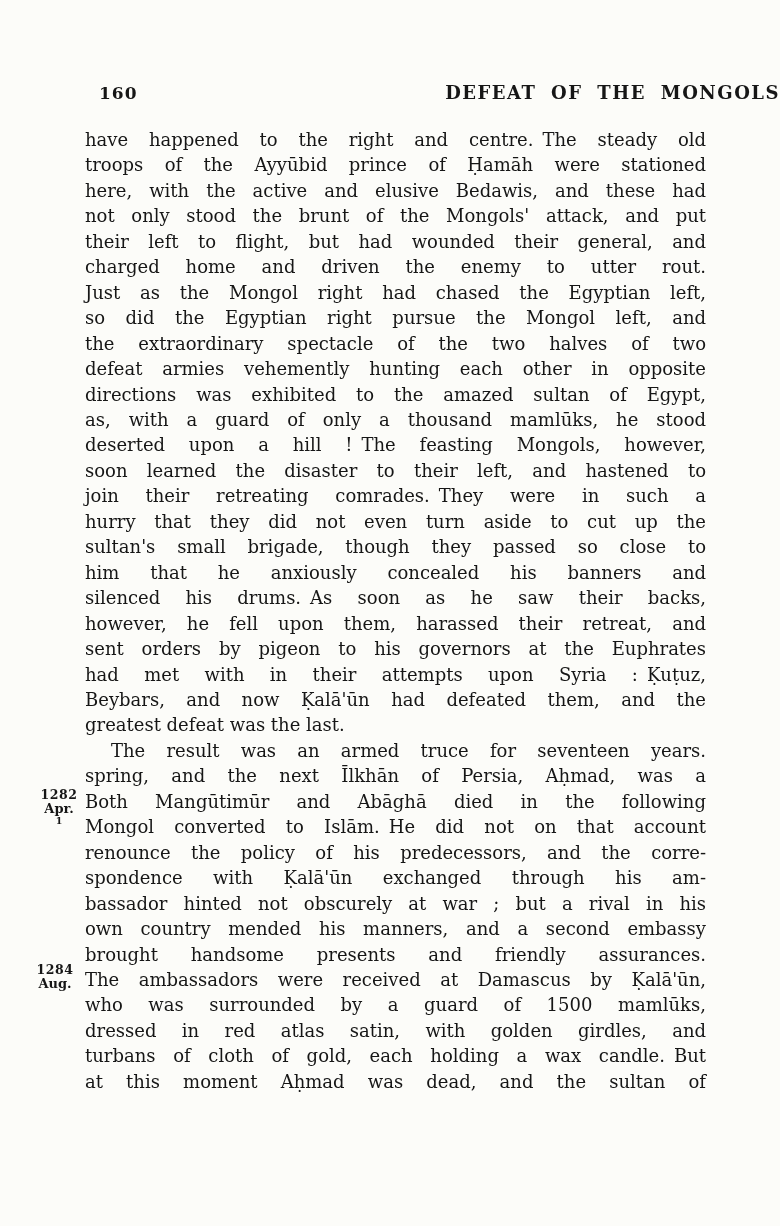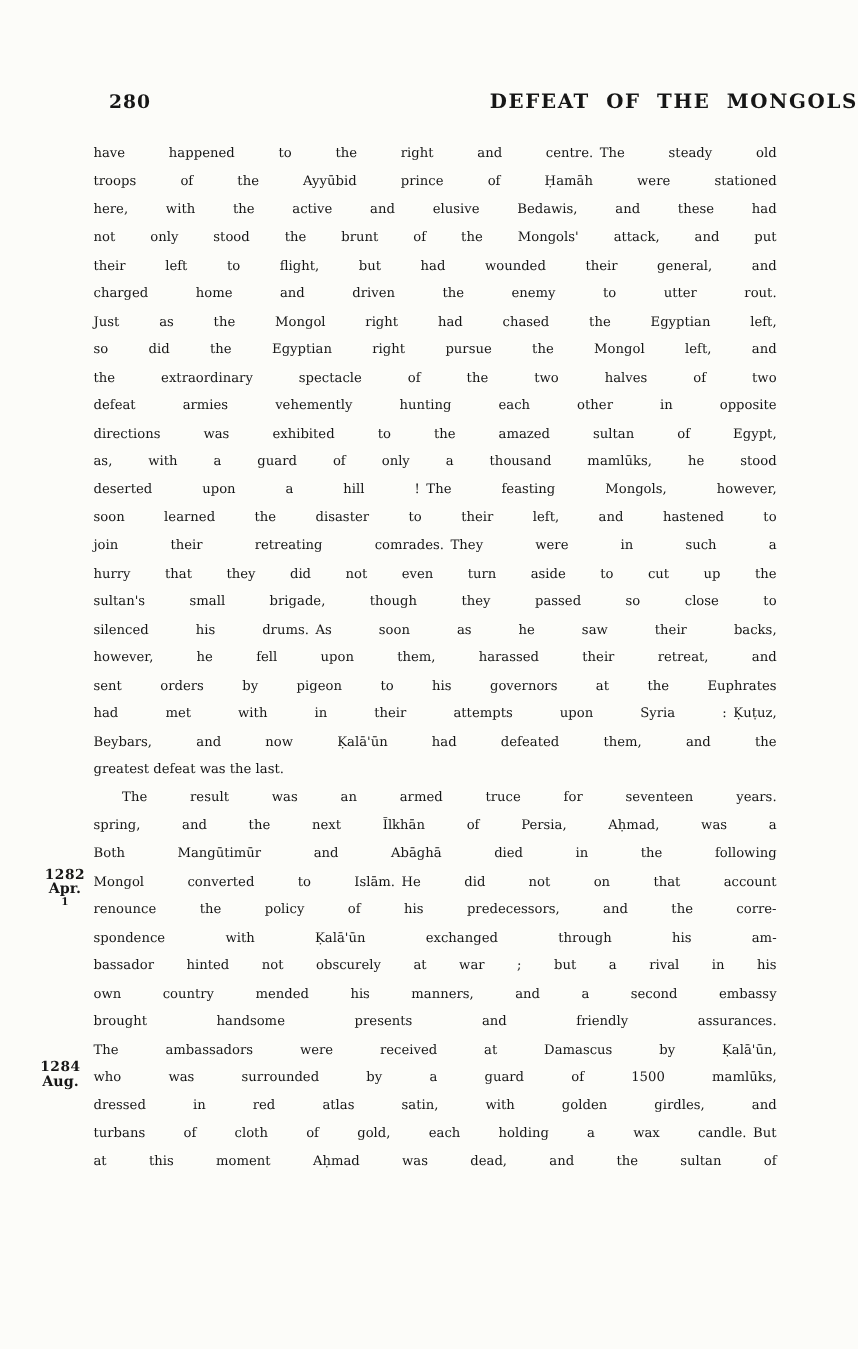--- a/index.html
+++ b/index.html
@@ -38,21 +38,21 @@
     font-size: 18px;
     font-weight: bold;
     letter-spacing: 1.5px;
     word-spacing: 7px;
   }
   .text-block {
     position: absolute;
     left: 85px;
     top: 127px;
     width: 621px;
-    font-size: 12px;
+    font-size: 18px;
     line-height: 25.45px;
   }
   .paragraph { margin: 0; }
   .line {
     text-align: justify;
     text-align-last: justify;
   }
   .line.pend {
     text-align-last: left;
   }
@@ -83,21 +83,21 @@
   }
   .note-1282 { left: 30px; top: 788px; }
   .note-1284 { left: 26px; top: 963px; }
 </style>
 </head>
 <body>
 
 <div class="page">
 
   <header class="page-header">
-    <span class="page-number">280</span>
+    <span class="page-number">160</span>
     <span class="running-title">DEFEAT OF THE MONGOLS</span>
   </header>
 
   <main class="text-block">
     <div class="paragraph">
         <div class="line">have happened to the right and centre. The steady old</div>
         <div class="line">troops of the Ayyūbid prince of Ḥamāh were stationed</div>
         <div class="line">here, with the active and elusive Bedawis, and these had</div>
         <div class="line">not only stood the brunt of the Mongols' attack, and put</div>
         <div class="line">their left to flight, but had wounded their general, and</div>
@@ -106,20 +106,21 @@
         <div class="line">so did the Egyptian right pursue the Mongol left, and</div>
         <div class="line">the extraordinary spectacle of the two halves of two</div>
         <div class="line">defeat armies vehemently hunting each other in opposite</div>
         <div class="line">directions was exhibited to the amazed sultan of Egypt,</div>
         <div class="line">as, with a guard of only a thousand mamlūks, he stood</div>
         <div class="line">deserted upon a hill ! The feasting Mongols, however,</div>
         <div class="line">soon learned the disaster to their left, and hastened to</div>
         <div class="line">join their retreating comrades. They were in such a</div>
         <div class="line">hurry that they did not even turn aside to cut up the</div>
         <div class="line">sultan's small brigade, though they passed so close to</div>
+        <div class="line">him that he anxiously concealed his banners and</div>
         <div class="line">silenced his drums. As soon as he saw their backs,</div>
         <div class="line">however, he fell upon them, harassed their retreat, and</div>
         <div class="line">sent orders by pigeon to his governors at the Euphrates</div>
         <div class="line">had met with in their attempts upon Syria : Ḳuṭuz,</div>
         <div class="line">Beybars, and now Ḳalā'ūn had defeated them, and the</div>
         <div class="line pend">greatest defeat was the last.</div>
       </div>
     <div class="paragraph">
         <div class="line indent">The result was an armed truce for seventeen years.</div>
         <div class="line">spring, and the next Īlkhān of Persia, Aḥmad, was a</div>

